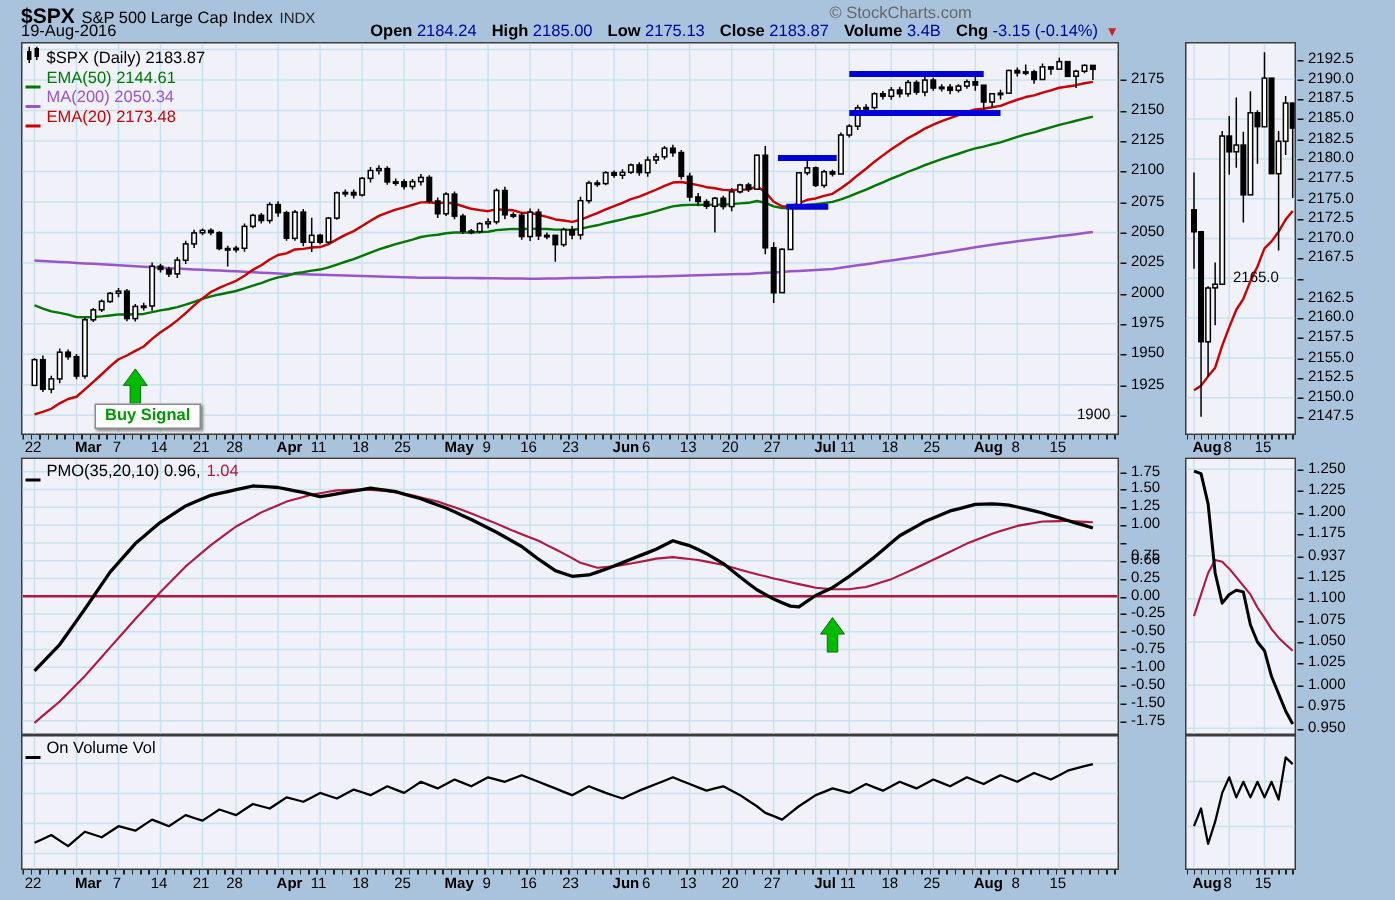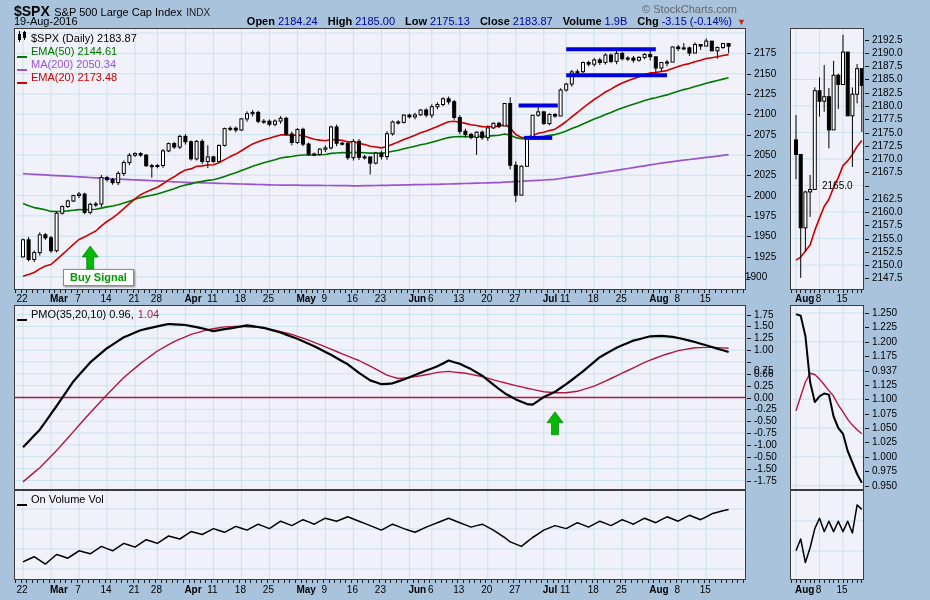--- a/index.html
+++ b/index.html
@@ -4,21 +4,21 @@
 <style>
   html,body{margin:0;padding:0;}
   #app{position:relative;width:930px;height:600px;background:#a9c3dd;overflow:hidden;
        font-family:"Liberation Sans","DejaVu Sans",sans-serif;color:#000;}
   .panel{position:absolute;background:#f1f1f9;border:1px solid #3c3c3c;box-sizing:border-box;}
   .panel svg{position:absolute;left:0;top:0;}
   .hdr1{position:absolute;left:14px;top:2px;white-space:nowrap;}
   .sym{font-size:14px;font-weight:bold;}
   .nm{font-size:11px;}
   .exch{font-size:10px;color:#222;}
-  .copy{position:absolute;top:3px;left:553px;width:184px;text-align:right;font-size:11px;color:#666666;}
+  .copy{position:absolute;top:3px;left:553px;width:184px;font-size:11px;color:#666666;}
   .date1{position:absolute;left:14px;top:15px;font-size:11px;}
   .quote{position:absolute;top:15px;right:184px;font-size:11px;white-space:nowrap;}
   .quote b{font-weight:bold;color:#000;margin-left:7px;}
   .quote i{font-style:normal;color:#000099;margin-left:3px;}
   .tri{color:#cc2222;font-size:9px;margin-left:2px;}
   .legend{position:absolute;font-size:11px;line-height:13px;z-index:5;}
   .lg-row{display:flex;align-items:flex-end;}
   .sw{width:10px;height:2px;display:inline-block;margin-right:4px;}
   .ylab{position:absolute;font-size:10px;line-height:10px;transform:translateY(-50%);white-space:nowrap;}
   .ytick{position:absolute;width:4px;height:1px;background:#111;}
@@ -39,21 +39,21 @@
     <span class="nm">S&amp;P 500 Large Cap Index</span>
     <span class="exch">INDX</span>
   </div>
   <div class="copy">© StockCharts.com</div>
   <div class="date1">19-Aug-2016</div>
   <div class="quote">
     <b>Open</b><i>2184.24</i>
     <b>High</b><i>2185.00</i>
     <b>Low</b><i>2175.13</i>
     <b>Close</b><i>2183.87</i>
-    <b>Volume</b><i>1.9B</i>
+    <b>Volume</b><i>3.4B</i>
     <b>Chg</b><i>-3.15 (-0.14%)</i>
     <span class="tri">▼</span>
   </div>
 
   <div class="panel" id="p-price" style="left: 14px; top: 28px; width: 732px; height: 262px;">
       <svg id="svg-price" width="730" height="260">
         <line x1="8" y1="0" x2="8" y2="262" stroke="#c9e3ee" stroke-width="1"></line>
         <line x1="36" y1="0" x2="36" y2="262" stroke="#c9e3ee" stroke-width="1"></line>
         <line x1="64" y1="0" x2="64" y2="262" stroke="#c9e3ee" stroke-width="1"></line>
         <line x1="92" y1="0" x2="92" y2="262" stroke="#c9e3ee" stroke-width="1"></line>
@@ -571,21 +571,21 @@
     <div class="ylab" style="left: 754px; top: 175.3px;">2025</div>
     <div class="ytick" style="left: 747px; top: 195.6px;"></div>
     <div class="ylab" style="left: 754px; top: 195.6px;">2000</div>
     <div class="ytick" style="left: 747px; top: 215.9px;"></div>
     <div class="ylab" style="left: 754px; top: 215.9px;">1975</div>
     <div class="ytick" style="left: 747px; top: 236.2px;"></div>
     <div class="ylab" style="left: 754px; top: 236.2px;">1950</div>
     <div class="ytick" style="left: 747px; top: 256.5px;"></div>
     <div class="ylab" style="left: 754px; top: 256.5px;">1925</div>
     <div class="ytick" style="left: 747px; top: 276.8px;"></div>
-    <div class="ylab" style="left: 745px; top: 276.8px;">1900</div>
+    <div class="ylab" style="left: 718px; top: 276.8px;">1900</div>
     <div class="ytick" style="left: 747px; top: 314.5px;"></div>
     <div class="ylab" style="left: 754px; top: 314.5px;">1.75</div>
     <div class="ytick" style="left: 747px; top: 326.4px;"></div>
     <div class="ylab" style="left: 754px; top: 326.4px;">1.50</div>
     <div class="ytick" style="left: 747px; top: 338.2px;"></div>
     <div class="ylab" style="left: 754px; top: 338.2px;">1.25</div>
     <div class="ytick" style="left: 747px; top: 350.1px;"></div>
     <div class="ylab" style="left: 754px; top: 350.1px;">1.00</div>
     <div class="ytick" style="left: 747px; top: 361.9px;"></div>
     <div class="ylab" style="left: 754px; top: 371px; text-align: right;">0.75</div>

